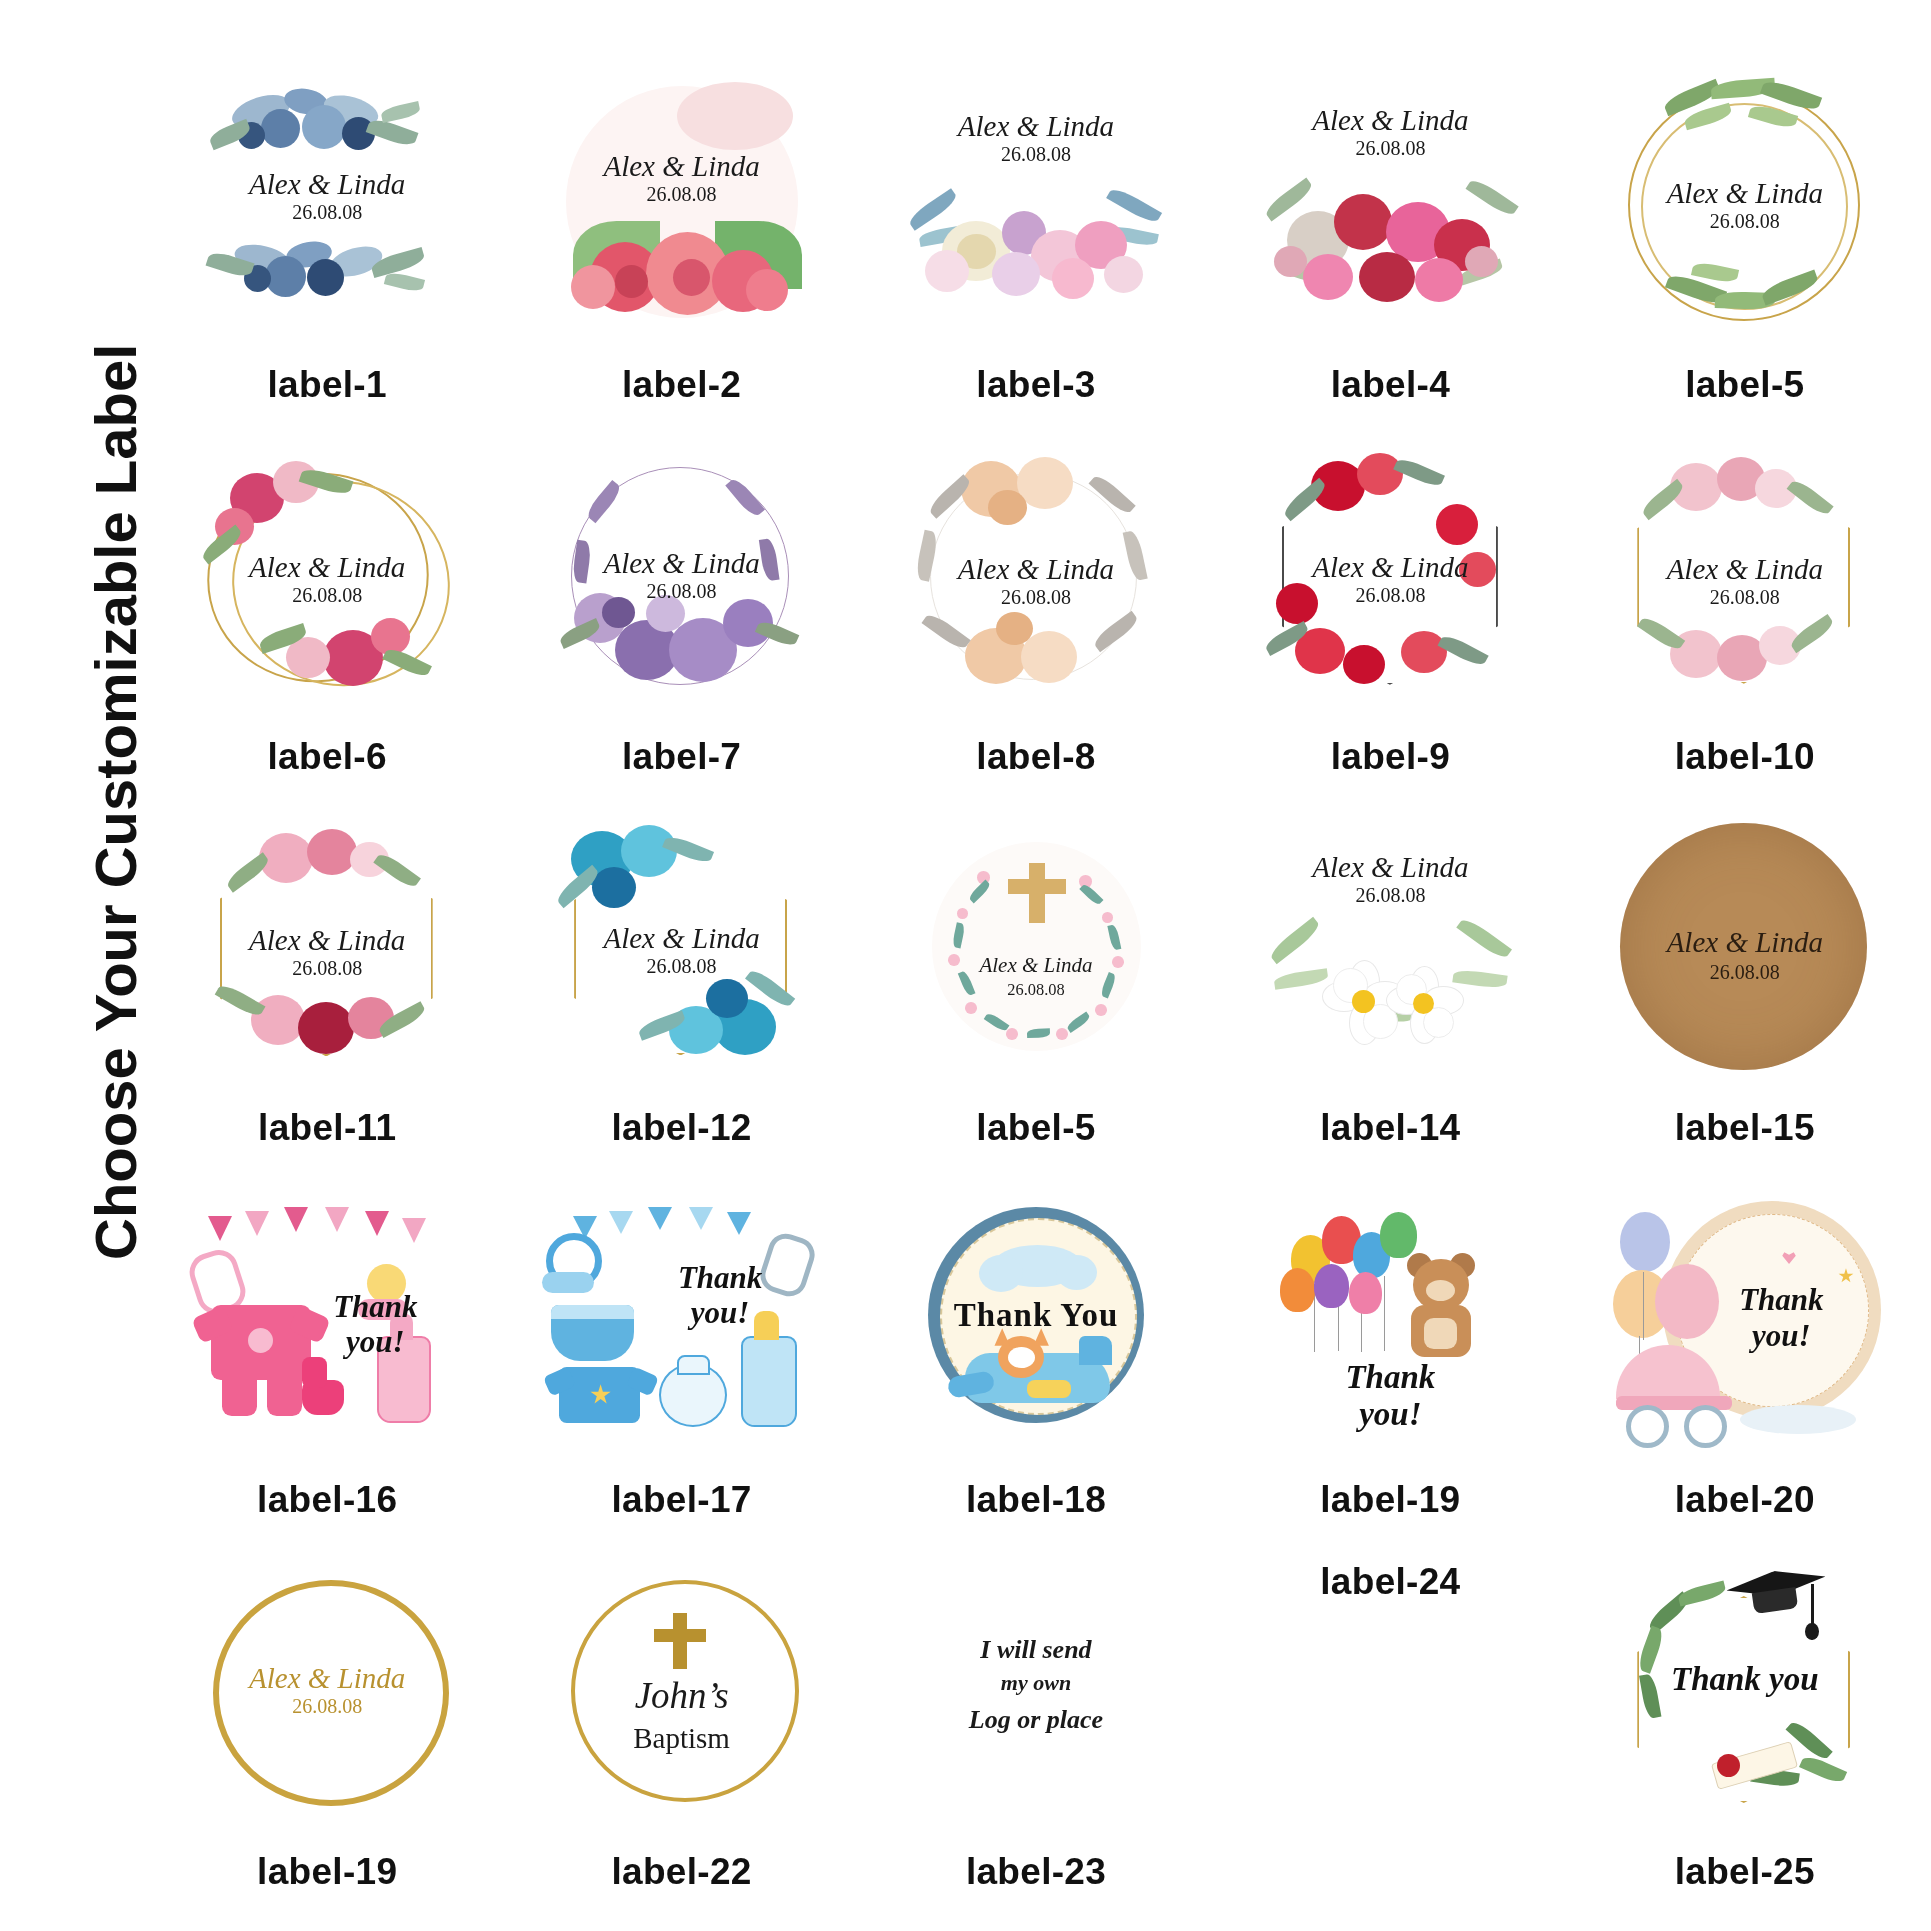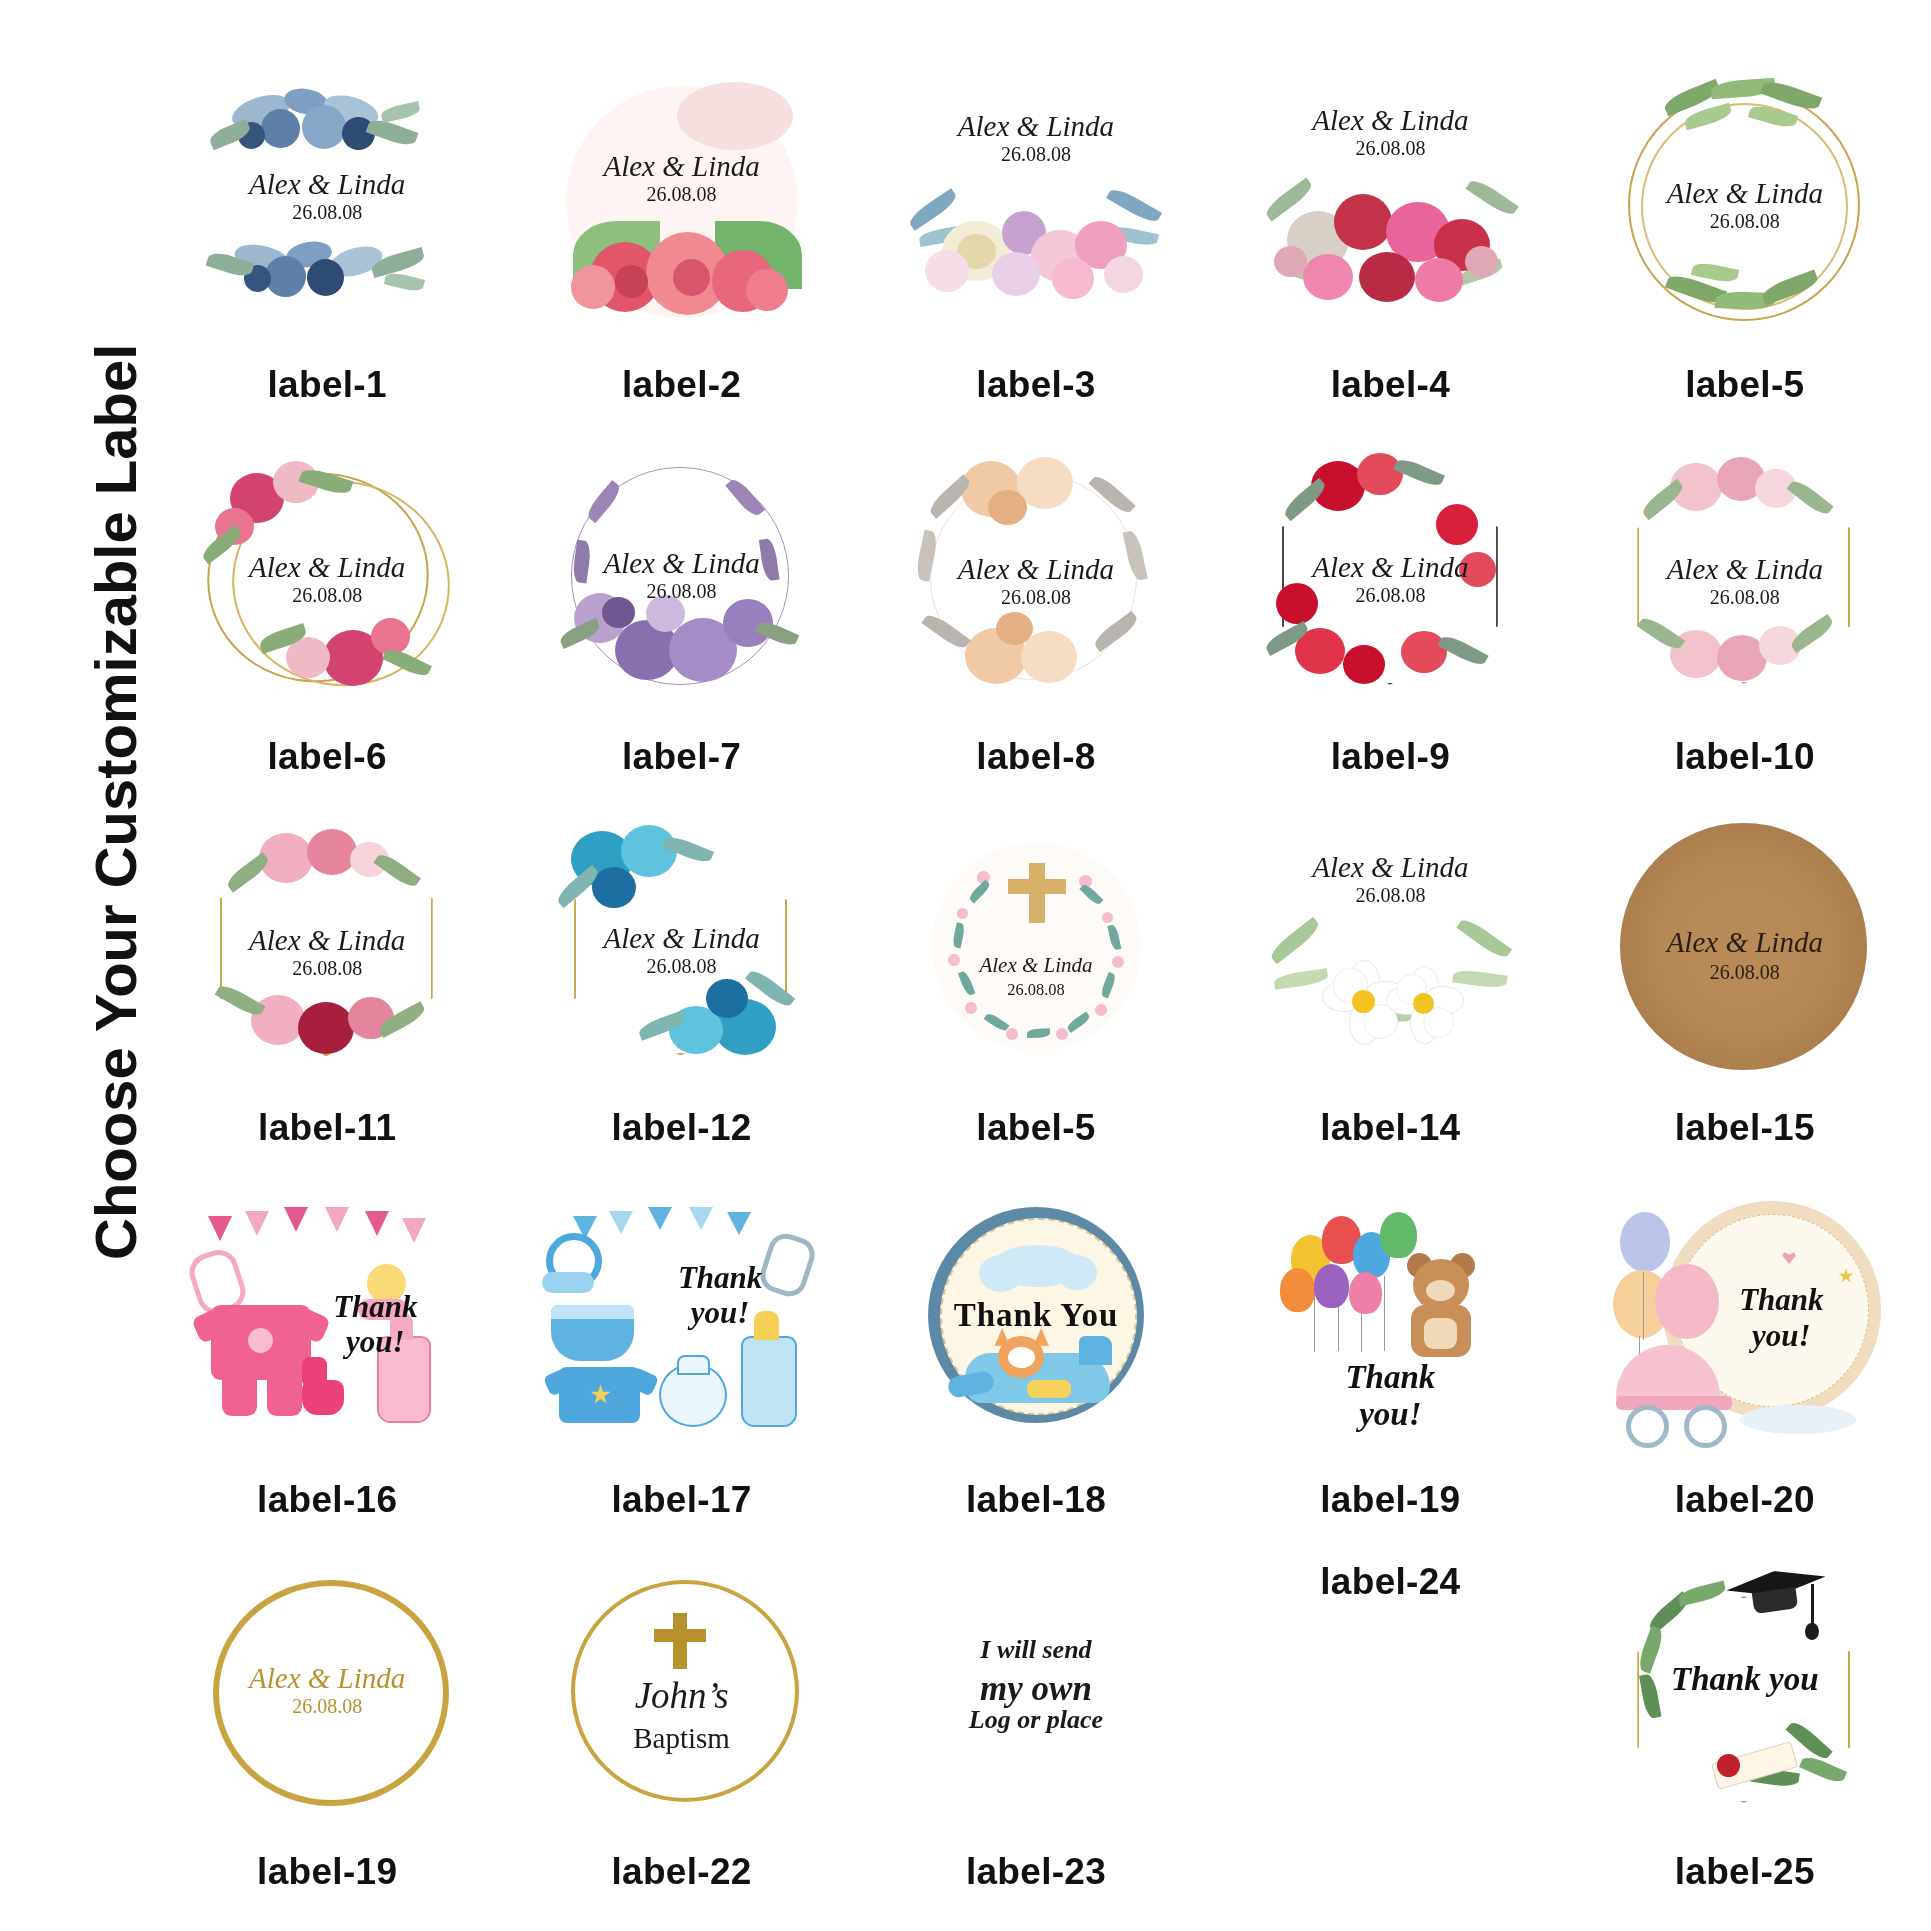--- a/index.html
+++ b/index.html
@@ -633,21 +633,21 @@
         <div style="position:absolute;left:122px;top:66px;width:52px;height:12.6px;background:#b8912f;"></div>
         <div class="names" style="top:114px;font-size:37px;font-style:italic;">John’s</div>
         <div class="names" style="top:160px;font-size:29px;font-style:normal;">Baptism</div>
       </div>
       <div class="cap">label-22</div>
     </div>
 
     <div class="cell">
       <div class="art">
         <div class="names" style="top:73px;font-size:26px;font-style:italic;font-weight:bold;">I will send</div>
-        <div class="names" style="top:108px;font-size:35px;font-weight:bold;">my own</div>
+        <div class="names" style="top:108px;font-size:22px;font-weight:bold;">my own</div>
         <div class="names" style="top:143px;font-size:26px;font-style:italic;font-weight:bold;">Log or place</div>
       </div>
       <div class="cap">label-23</div>
     </div>
 
     <div class="cell">
       <div class="cap">label-24</div>
     </div>
 
     <div class="cell">

